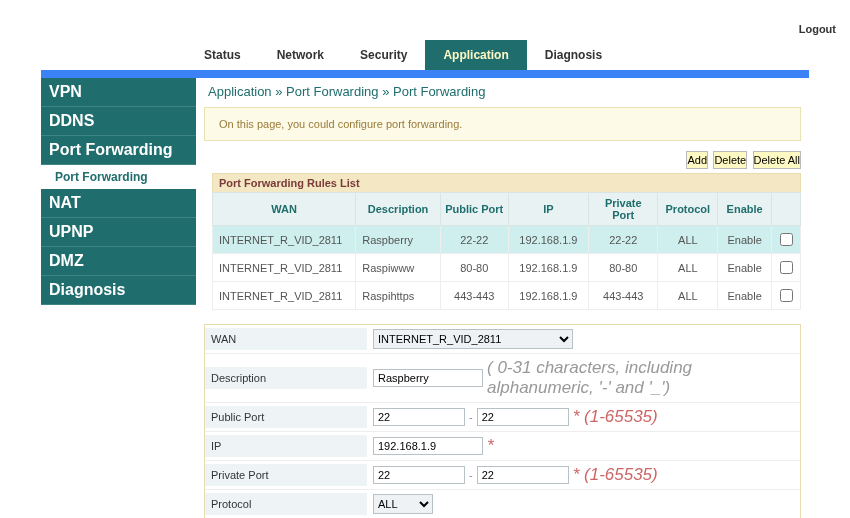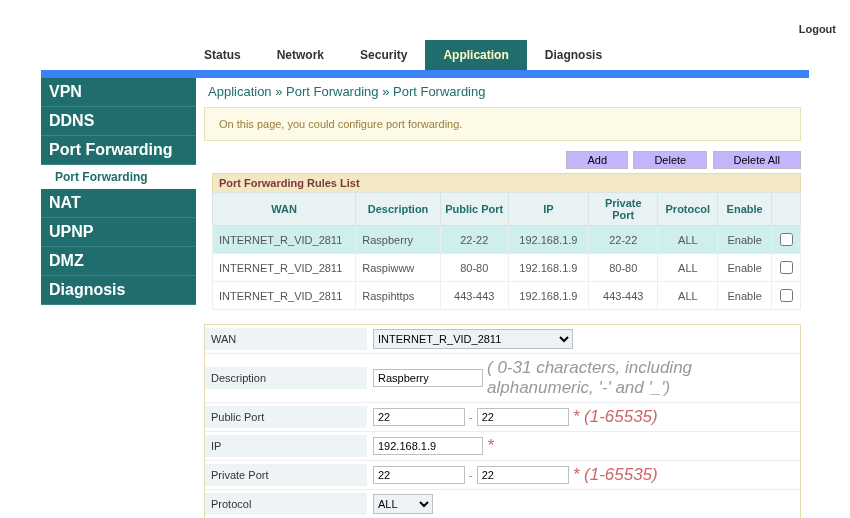--- a/index.html
+++ b/index.html
@@ -87,23 +87,23 @@
     color: #9a7a3a;
     padding: 10px 14px;
     margin: 0 8px 10px 0;
     font-size: 11px;
   }
   .action-row {
     text-align: right;
     margin: 0 8px 4px 0;
   }
   .btn {
-    background: #c4b5fd;
+    background: #fef9c3;
     border: 1px solid #bbb;
-    padding: 2px 20px;
+    padding: 2px 0;
     font-size: 11px;
     cursor: pointer;
     margin-left: 2px;
   }
   .rules-box {
     margin: 0 8px 14px 8px;
   }
   .rules-title {
     background: #f3e8c3;
     color: #7a3a3a;

